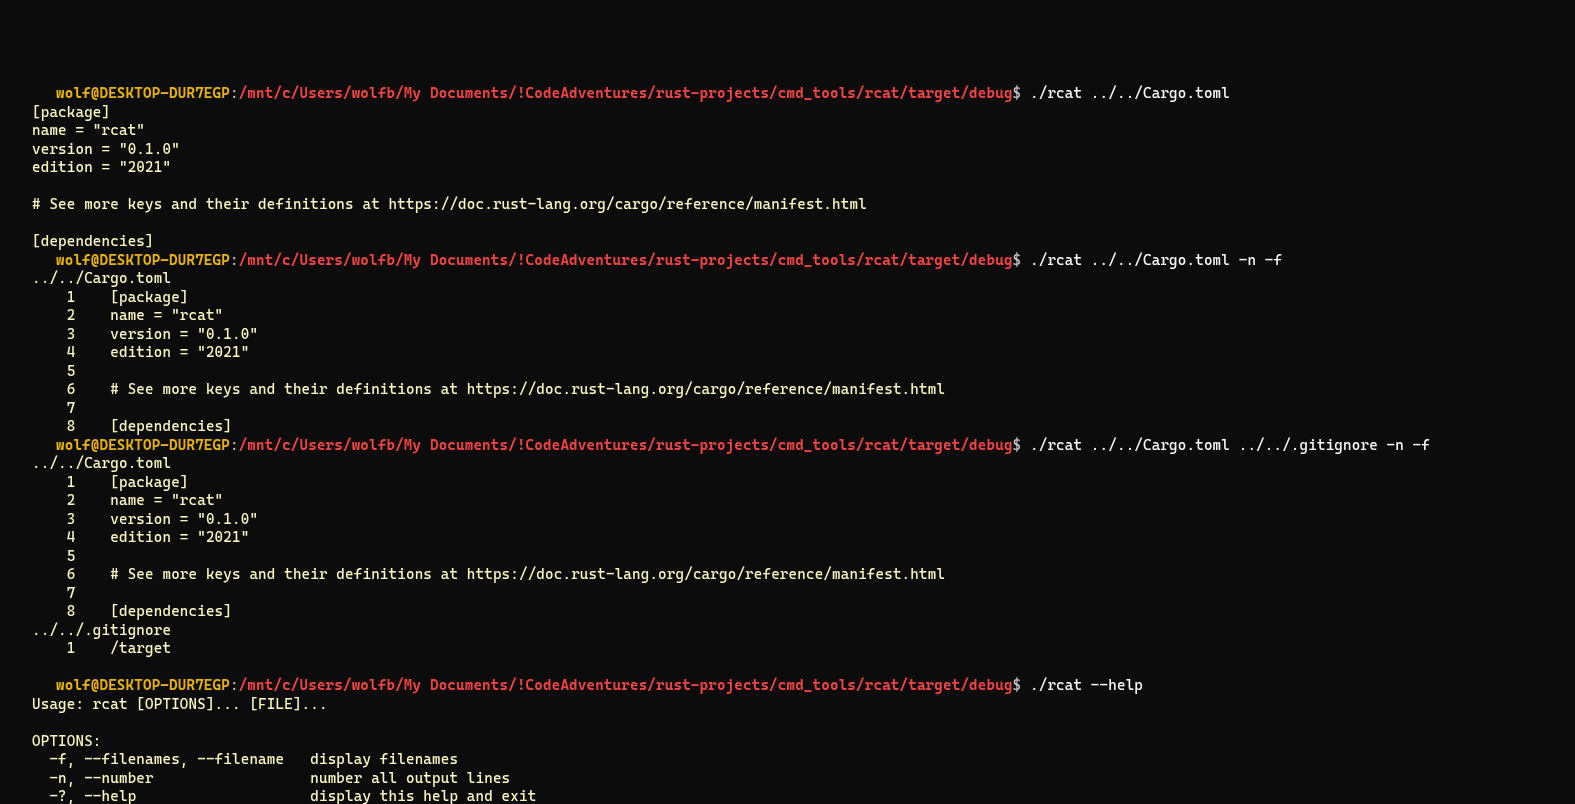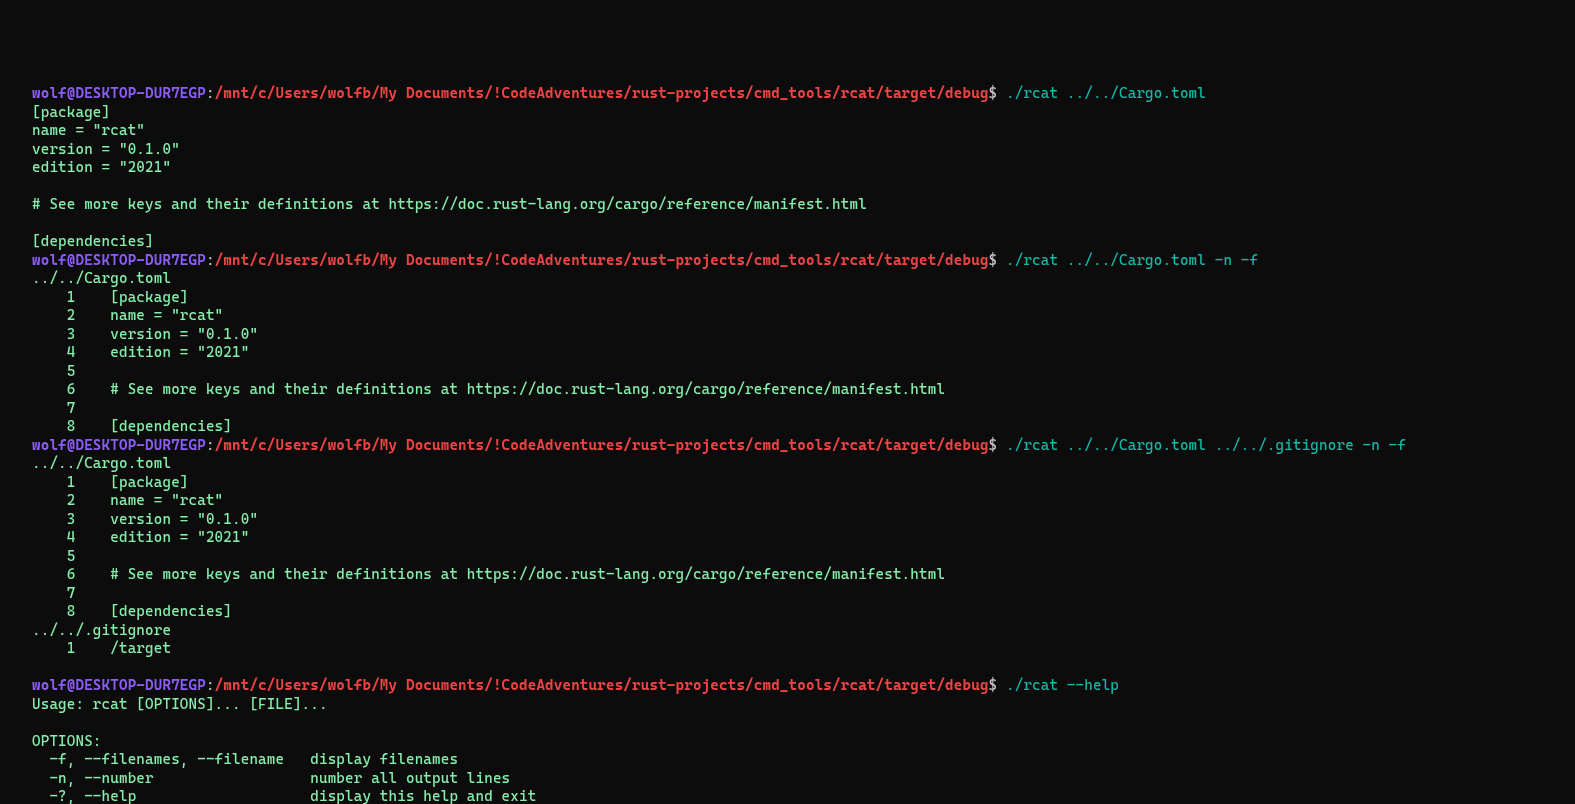--- a/index.html
+++ b/index.html
@@ -11,26 +11,26 @@
       background: #0c0c0c;
       font-family: 'Cascadia Mono', 'Consolas', 'Courier New', monospace;
       font-size: 14.5px;
       line-height: 18.5px;
       color: #cccccc;
       padding: 10px 32px;
       letter-spacing: 0.2px;
       white-space: pre;
       overflow-x: auto;
     }
-    .user-host { color: #8b5cf6; font-weight: bold; }
+    .user-host { color: #eab308; font-weight: bold; margin-left: 24px; }
     .colon { color: #cccccc; }
     .path { color: #ef4444; font-weight: bold; }
     .dollar { color: #cccccc; }
-    .cmd { color: #14b8a6; }
-    .out { color: #86efac; }
+    .cmd { color: #ffffff; }
+    .out { color: #fef9c3; }
     .line { display: block; min-height: 18.5px; }
   </style>
 </head>
 <body>
 
 
 
 <div><span class="line"><span class="user-host">wolf@DESKTOP-DUR7EGP</span><span class="colon">:</span><span class="path">/mnt/c/Users/wolfb/My Documents/!CodeAdventures/rust-projects/cmd_tools/rcat/target/debug</span><span class="dollar">$</span> <span class="cmd">./rcat ../../Cargo.toml</span></span><span class="line out">[package]</span><span class="line out">name = "rcat"</span><span class="line out">version = "0.1.0"</span><span class="line out">edition = "2021"</span><span class="line out"></span><span class="line out"># See more keys and their definitions at https://doc.rust-lang.org/cargo/reference/manifest.html</span><span class="line out"></span><span class="line out">[dependencies]</span><span class="line"><span class="user-host">wolf@DESKTOP-DUR7EGP</span><span class="colon">:</span><span class="path">/mnt/c/Users/wolfb/My Documents/!CodeAdventures/rust-projects/cmd_tools/rcat/target/debug</span><span class="dollar">$</span> <span class="cmd">./rcat ../../Cargo.toml -n -f</span></span><span class="line out">../../Cargo.toml</span><span class="line out">    1    [package]</span><span class="line out">    2    name = "rcat"</span><span class="line out">    3    version = "0.1.0"</span><span class="line out">    4    edition = "2021"</span><span class="line out">    5</span><span class="line out">    6    # See more keys and their definitions at https://doc.rust-lang.org/cargo/reference/manifest.html</span><span class="line out">    7</span><span class="line out">    8    [dependencies]</span><span class="line"><span class="user-host">wolf@DESKTOP-DUR7EGP</span><span class="colon">:</span><span class="path">/mnt/c/Users/wolfb/My Documents/!CodeAdventures/rust-projects/cmd_tools/rcat/target/debug</span><span class="dollar">$</span> <span class="cmd">./rcat ../../Cargo.toml ../../.gitignore -n -f</span></span><span class="line out">../../Cargo.toml</span><span class="line out">    1    [package]</span><span class="line out">    2    name = "rcat"</span><span class="line out">    3    version = "0.1.0"</span><span class="line out">    4    edition = "2021"</span><span class="line out">    5</span><span class="line out">    6    # See more keys and their definitions at https://doc.rust-lang.org/cargo/reference/manifest.html</span><span class="line out">    7</span><span class="line out">    8    [dependencies]</span><span class="line out">../../.gitignore</span><span class="line out">    1    /target</span><span class="line out"></span><span class="line"><span class="user-host">wolf@DESKTOP-DUR7EGP</span><span class="colon">:</span><span class="path">/mnt/c/Users/wolfb/My Documents/!CodeAdventures/rust-projects/cmd_tools/rcat/target/debug</span><span class="dollar">$</span> <span class="cmd">./rcat --help</span></span><span class="line out">Usage: rcat [OPTIONS]... [FILE]...</span><span class="line out"></span><span class="line out">OPTIONS:</span><span class="line out">  -f, --filenames, --filename   display filenames</span><span class="line out">  -n, --number                  number all output lines</span><span class="line out">  -?, --help                    display this help and exit</span></div>
 
 

